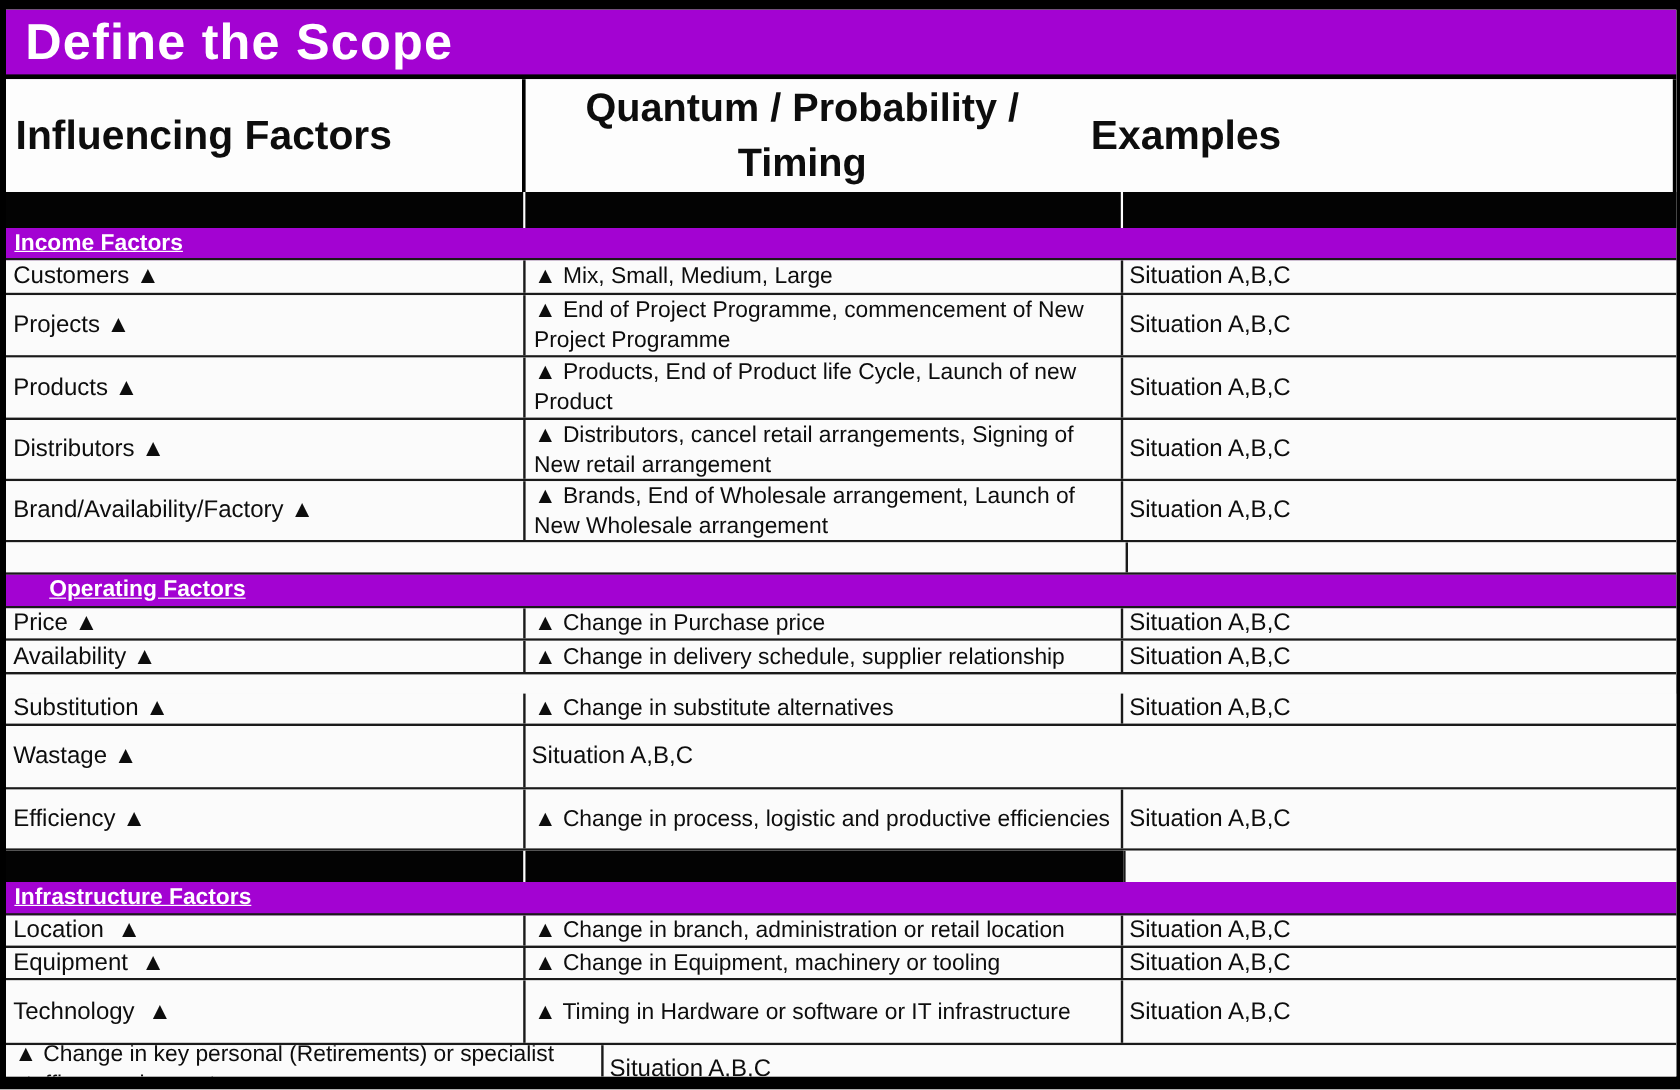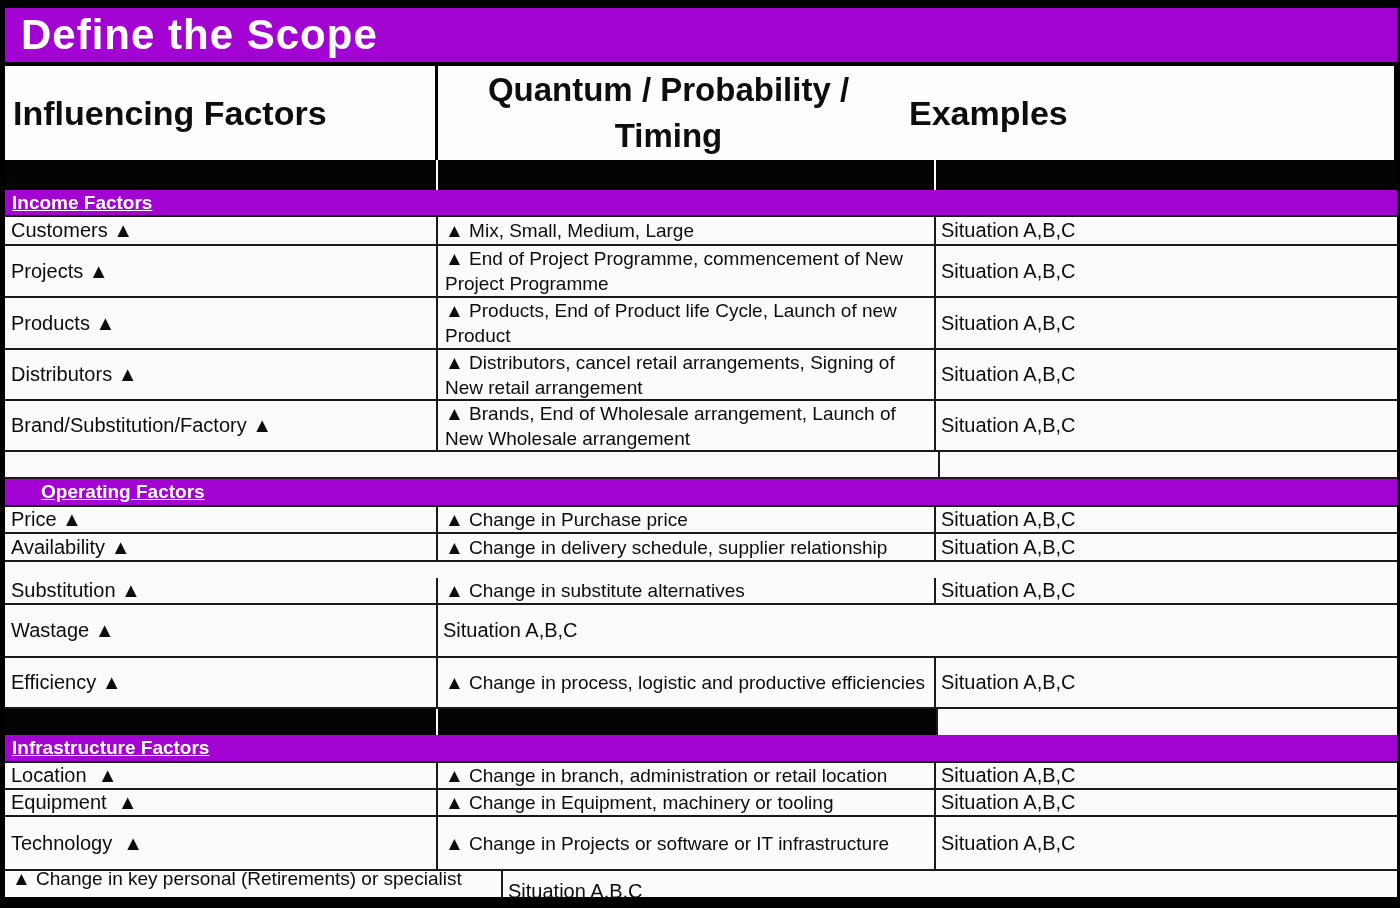--- a/index.html
+++ b/index.html
@@ -106,21 +106,21 @@
           <div class="cell c1">Products ▲</div>
           <div class="cell c2">▲ Products, End of Product life Cycle, Launch of new Product</div>
           <div class="cell c3">Situation A,B,C</div>
         </div>
         <div class="row" style="height: 51px; flex: 0 0 51px;">
           <div class="cell c1">Distributors ▲</div>
           <div class="cell c2">▲ Distributors, cancel retail arrangements,  Signing of New retail arrangement</div>
           <div class="cell c3">Situation A,B,C</div>
         </div>
         <div class="row" style="height: 51px; flex: 0 0 51px;">
-          <div class="cell c1">Brand/Substitution/Factory ▲</div>
+          <div class="cell c1">Brand/Availability/Factory ▲</div>
           <div class="cell c2">▲ Brands, End of Wholesale arrangement, Launch of New Wholesale arrangement</div>
           <div class="cell c3">Situation A,B,C</div>
         </div>
         <div class="blank-row" style="height: 27px; flex: 0 0 27px;">
           <div class="blank-left"></div>
           <div class="blank-right"></div>
         </div>
         <div class="section-bar" style="height: 28px; flex: 0 0 28px; padding-left: 36px;">
           <span>Operating Factors</span>
         </div>
@@ -161,21 +161,21 @@
           <div class="cell c2">▲ Change in branch, administration or retail location</div>
           <div class="cell c3">Situation A,B,C</div>
         </div>
         <div class="row" style="height: 27px; flex: 0 0 27px;">
           <div class="cell c1">Equipment  ▲</div>
           <div class="cell c2">▲ Change in Equipment, machinery or tooling</div>
           <div class="cell c3">Situation A,B,C</div>
         </div>
         <div class="row" style="height: 54px; flex: 0 0 54px;">
           <div class="cell c1">Technology  ▲</div>
-          <div class="cell c2">▲ Change in Projects or software or IT infrastructure</div>
+          <div class="cell c2">▲ Timing in Hardware or software or IT infrastructure</div>
           <div class="cell c3">Situation A,B,C</div>
         </div>
         <div class="row" style="height: 42px; flex: 0 0 42px;">
           <div class="cell c2">▲ Change in key personal (Retirements) or specialist staffing requirements</div>
           <div class="cell c3">Situation A,B,C</div>
         </div>
       </div>
 
   </div>
 </div>

